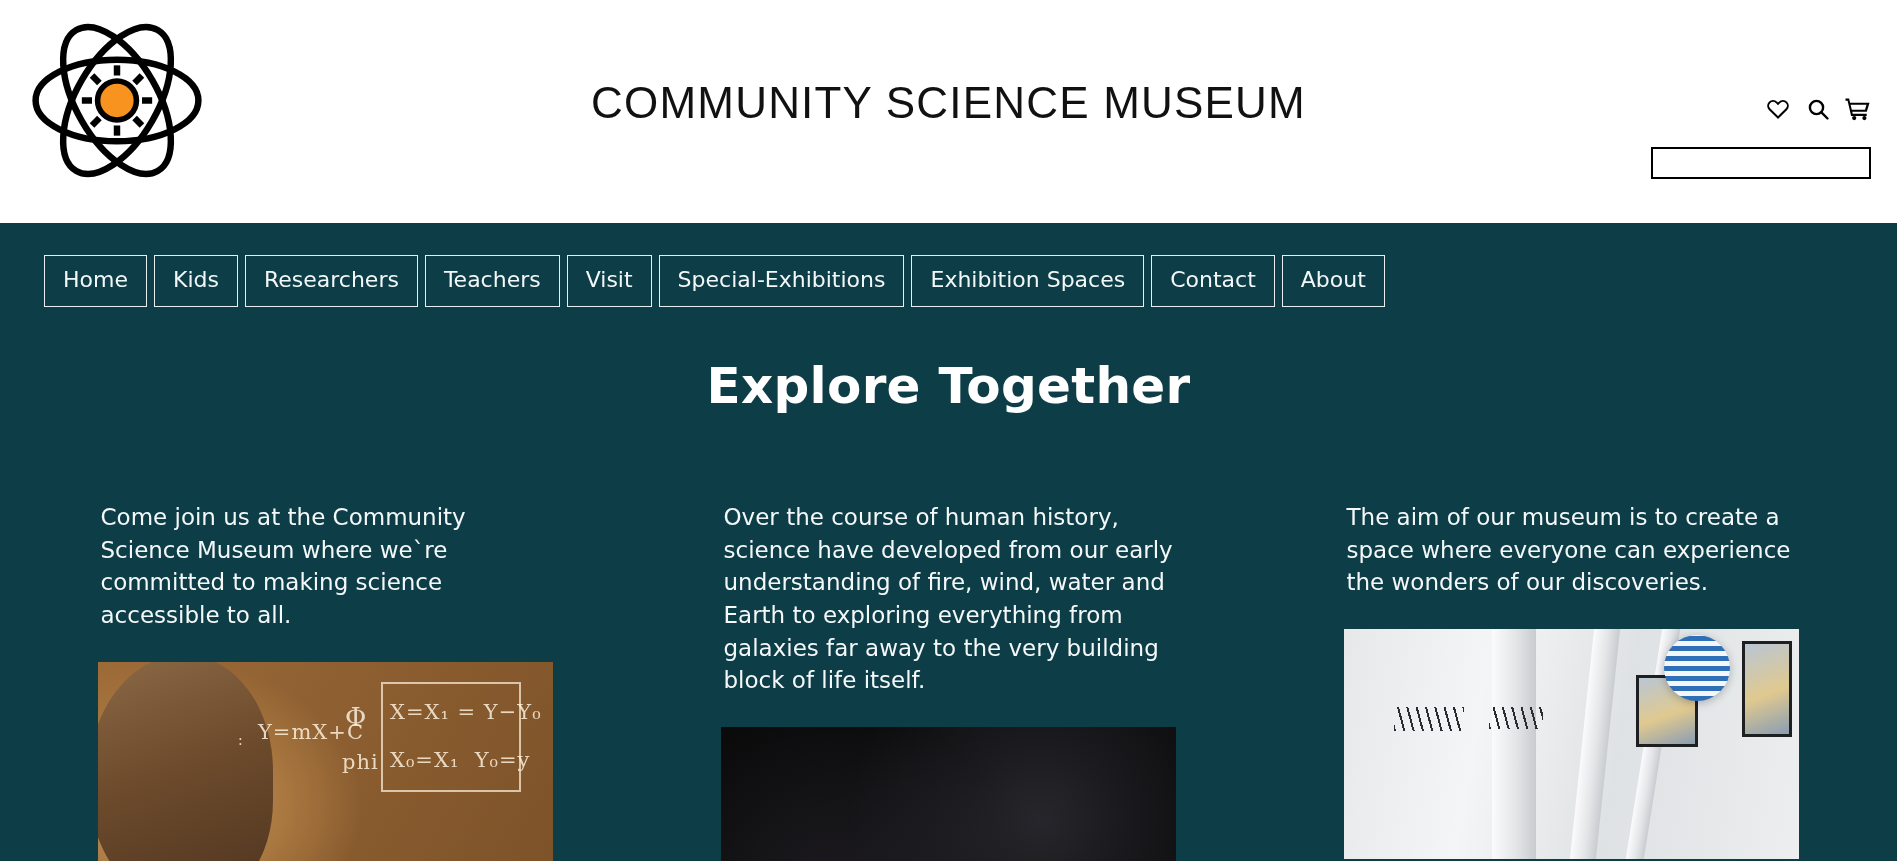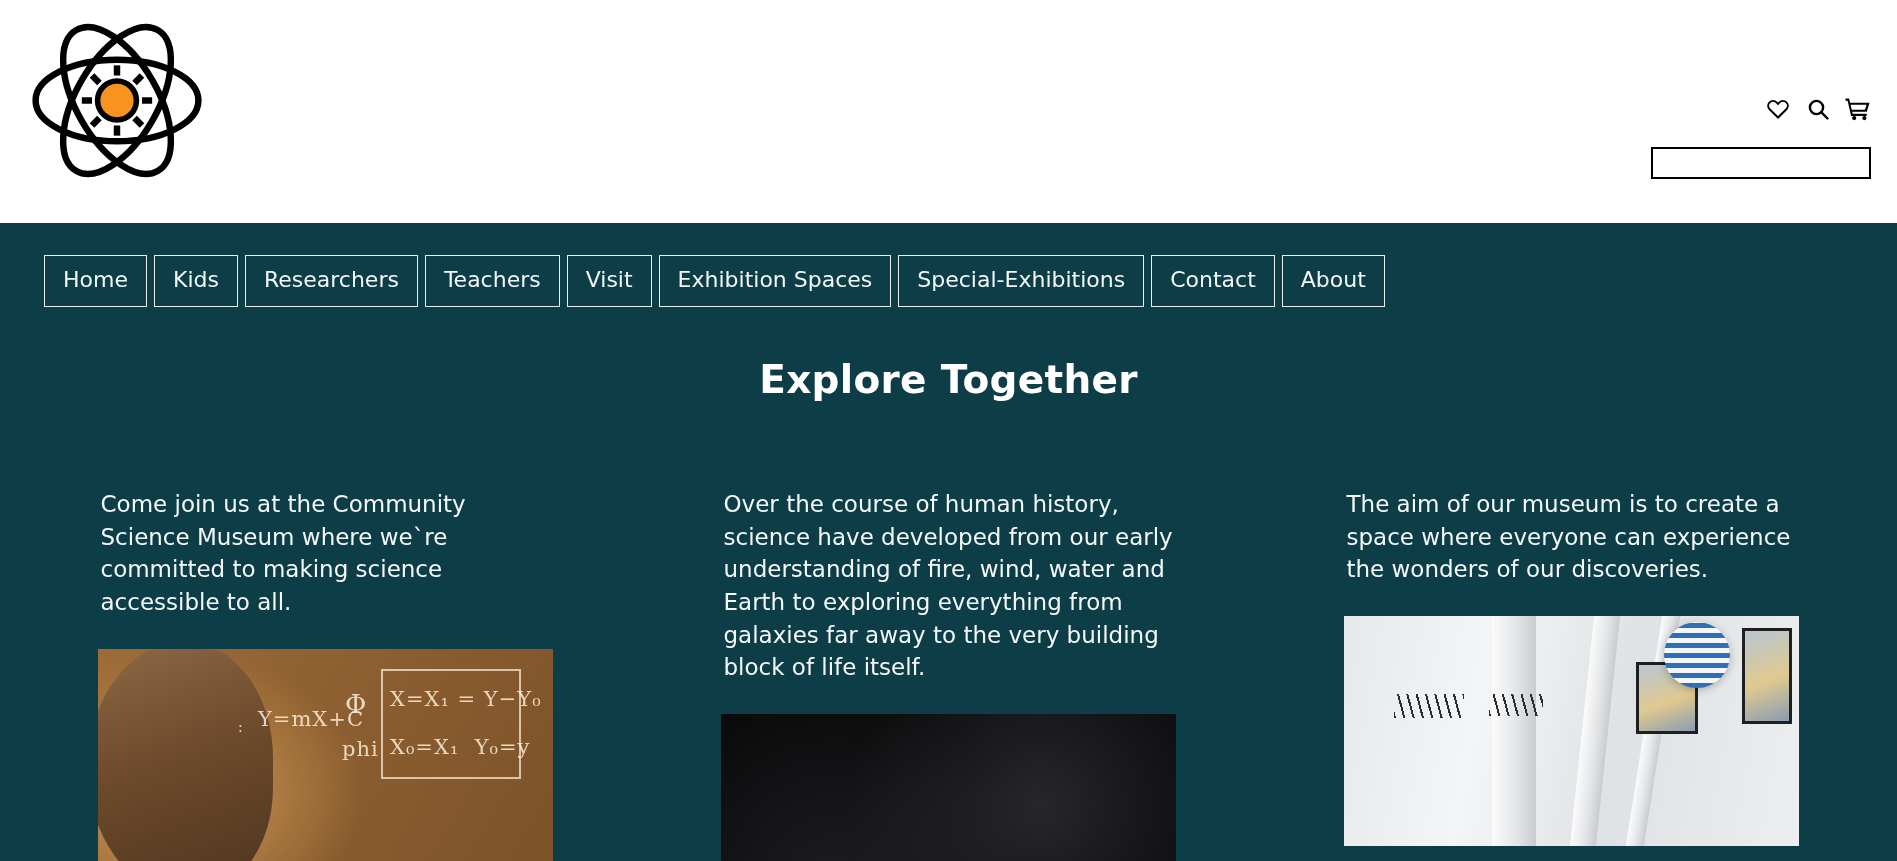--- a/index.html
+++ b/index.html
@@ -91,21 +91,21 @@
     background: transparent;
     cursor: pointer;
   }
 
   
   .page-heading {
     margin-top: 34px;
     text-align: center;
     color: #ffffff;
     font-family: "DejaVu Sans", sans-serif;
-    font-size: 39px;
+    font-size: 50px;
     font-weight: bold;
     letter-spacing: 0.3px;
   }
 
   .columns {
     margin-top: 86px;
     display: flex;
     width: 100%;
     padding: 0 62px;
     gap: 96px;
@@ -216,20 +216,21 @@
         <line x1="127" y1="100" x2="138" y2="100"></line>
         <line x1="73" y1="73" x2="81" y2="81"></line>
         <line x1="119" y1="119" x2="127" y2="127"></line>
         <line x1="127" y1="73" x2="119" y2="81"></line>
         <line x1="81" y1="119" x2="73" y2="127"></line>
       </g>
       <circle cx="100" cy="100" r="21" fill="#f7931e" stroke="#000000" stroke-width="6"></circle>
     </svg>
   </a>
 
+  <div class="site-title">COMMUNITY SCIENCE MUSEUM</div>
 
   <div class="header-icons">
     <span class="hicon">
       <svg width="24" height="22" viewBox="0 0 24 22" fill="none" stroke="#000" stroke-width="2">
         <path d="M12 19.5 3.6 11.3a4.9 4.9 0 0 1 0-6.9 4.9 4.9 0 0 1 6.9 0L12 5.9l1.5-1.5a4.9 4.9 0 0 1 6.9 0 4.9 4.9 0 0 1 0 6.9z"></path>
       </svg>
     </span>
     <span class="hicon">
       <svg width="24" height="24" viewBox="0 0 24 24" fill="none" stroke="#000" stroke-width="2.4">
         <circle cx="10.5" cy="10.5" r="6.6"></circle>
@@ -247,22 +248,22 @@
 
   <input class="header-search" type="text" value="" placeholder="" style="">
 </header>
 
 <nav class="main-nav">
   <a class="nav-item">Home</a>
   <a class="nav-item">Kids</a>
   <a class="nav-item">Researchers</a>
   <a class="nav-item">Teachers</a>
   <a class="nav-item">Visit</a>
+  <a class="nav-item">Special-Exhibitions</a>
   <a class="nav-item">Exhibition Spaces</a>
-  <a class="nav-item">Special-Exhibitions</a>
   <a class="nav-item">Contact</a>
   <a class="nav-item">About</a>
 </nav>
 
 <main>
 
   <h1 class="page-heading">Explore Together</h1>
 
   <div class="columns">
 

